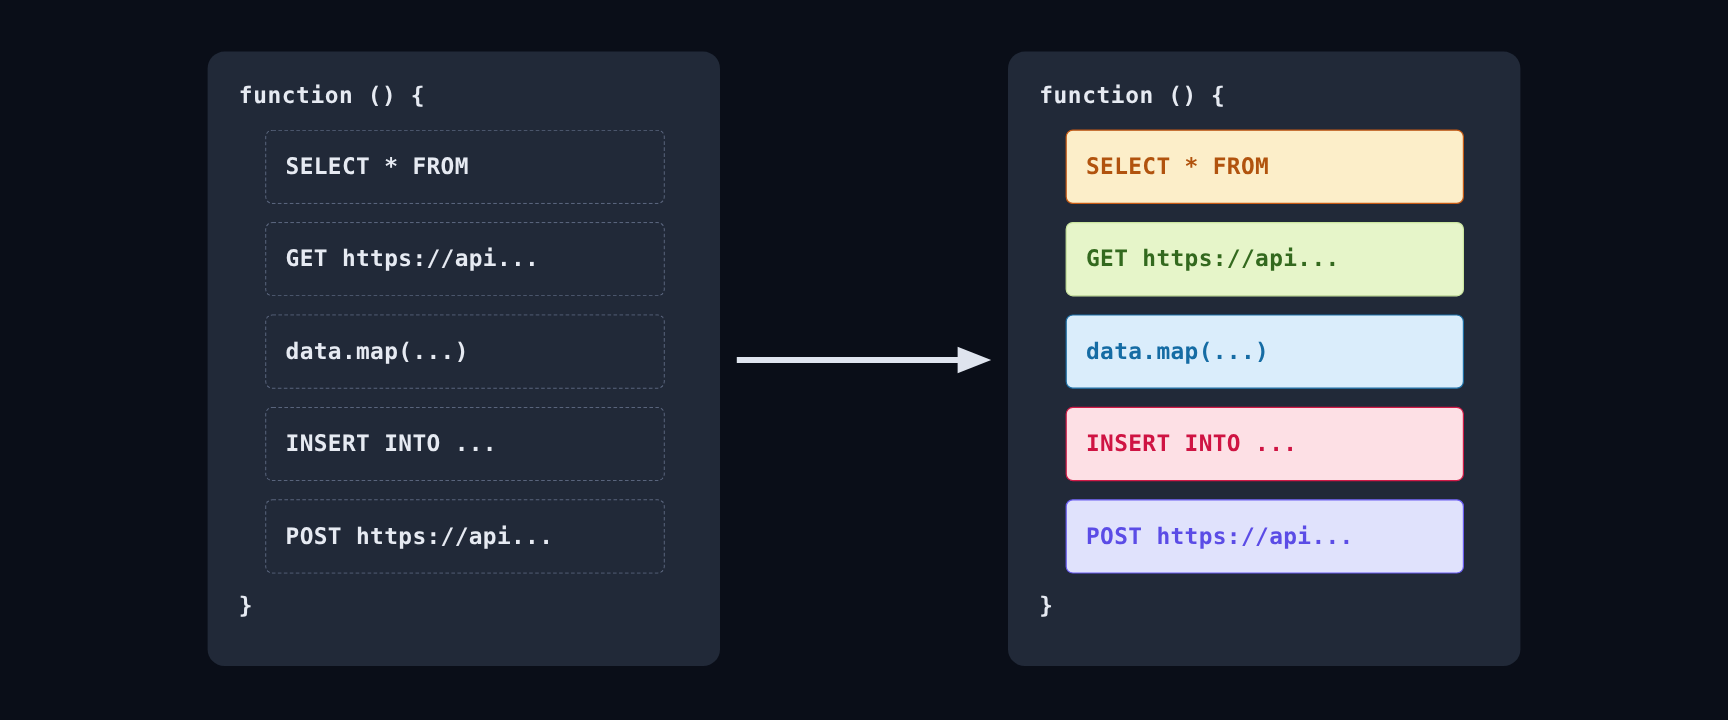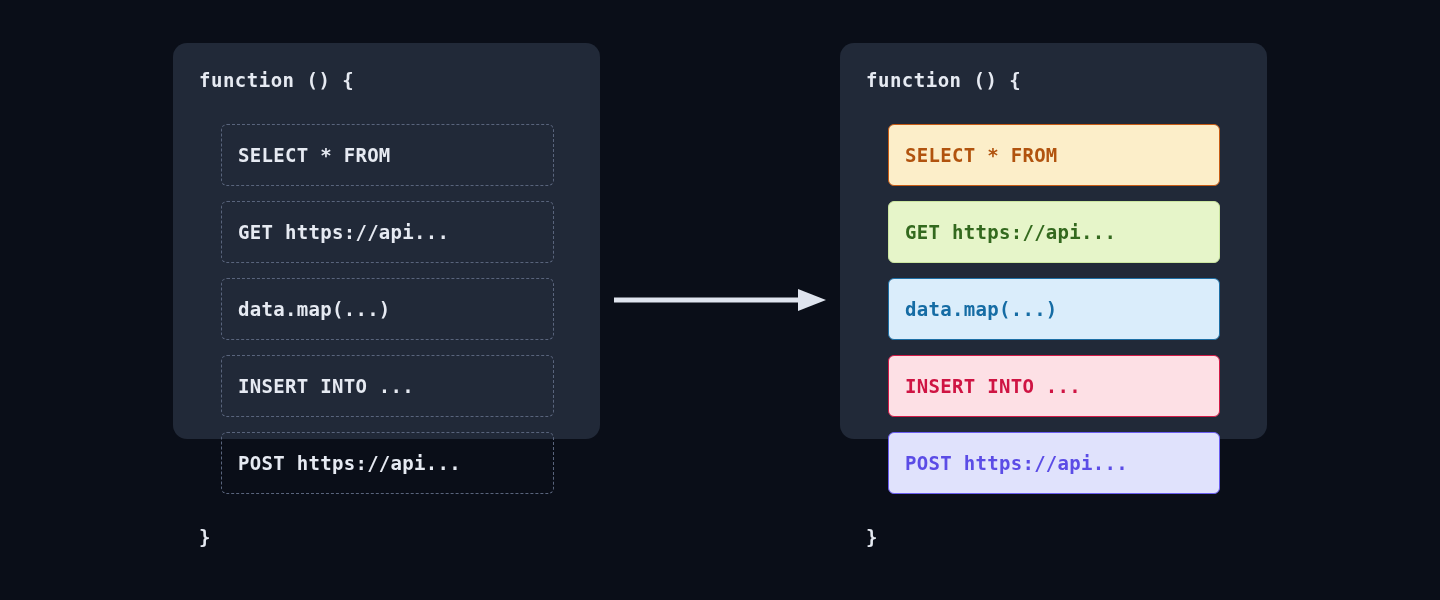--- a/index.html
+++ b/index.html
@@ -21,27 +21,26 @@
     position: absolute;
     inset: 0;
     width: 1440px;
     height: 600px;
   }
 
   
   .card {
     position: absolute;
     top: 43px;
-    height: 396px;
+    height: 512px;
     background: #212938;
     border-radius: 14px;
     padding: 28px 26px 24px 26px;
     display: flex;
     flex-direction: column;
-    gap: 16px;
   }
 
   .card--before { left: 173px;  width: 427px; }
   .card--after  { left: 840px;  width: 427px; }
 
   .code-brace {
     font-family: "DejaVu Sans Mono", "Liberation Mono", monospace;
     font-size: 19px;
     font-weight: bold;
     color: #e6eaf2;

